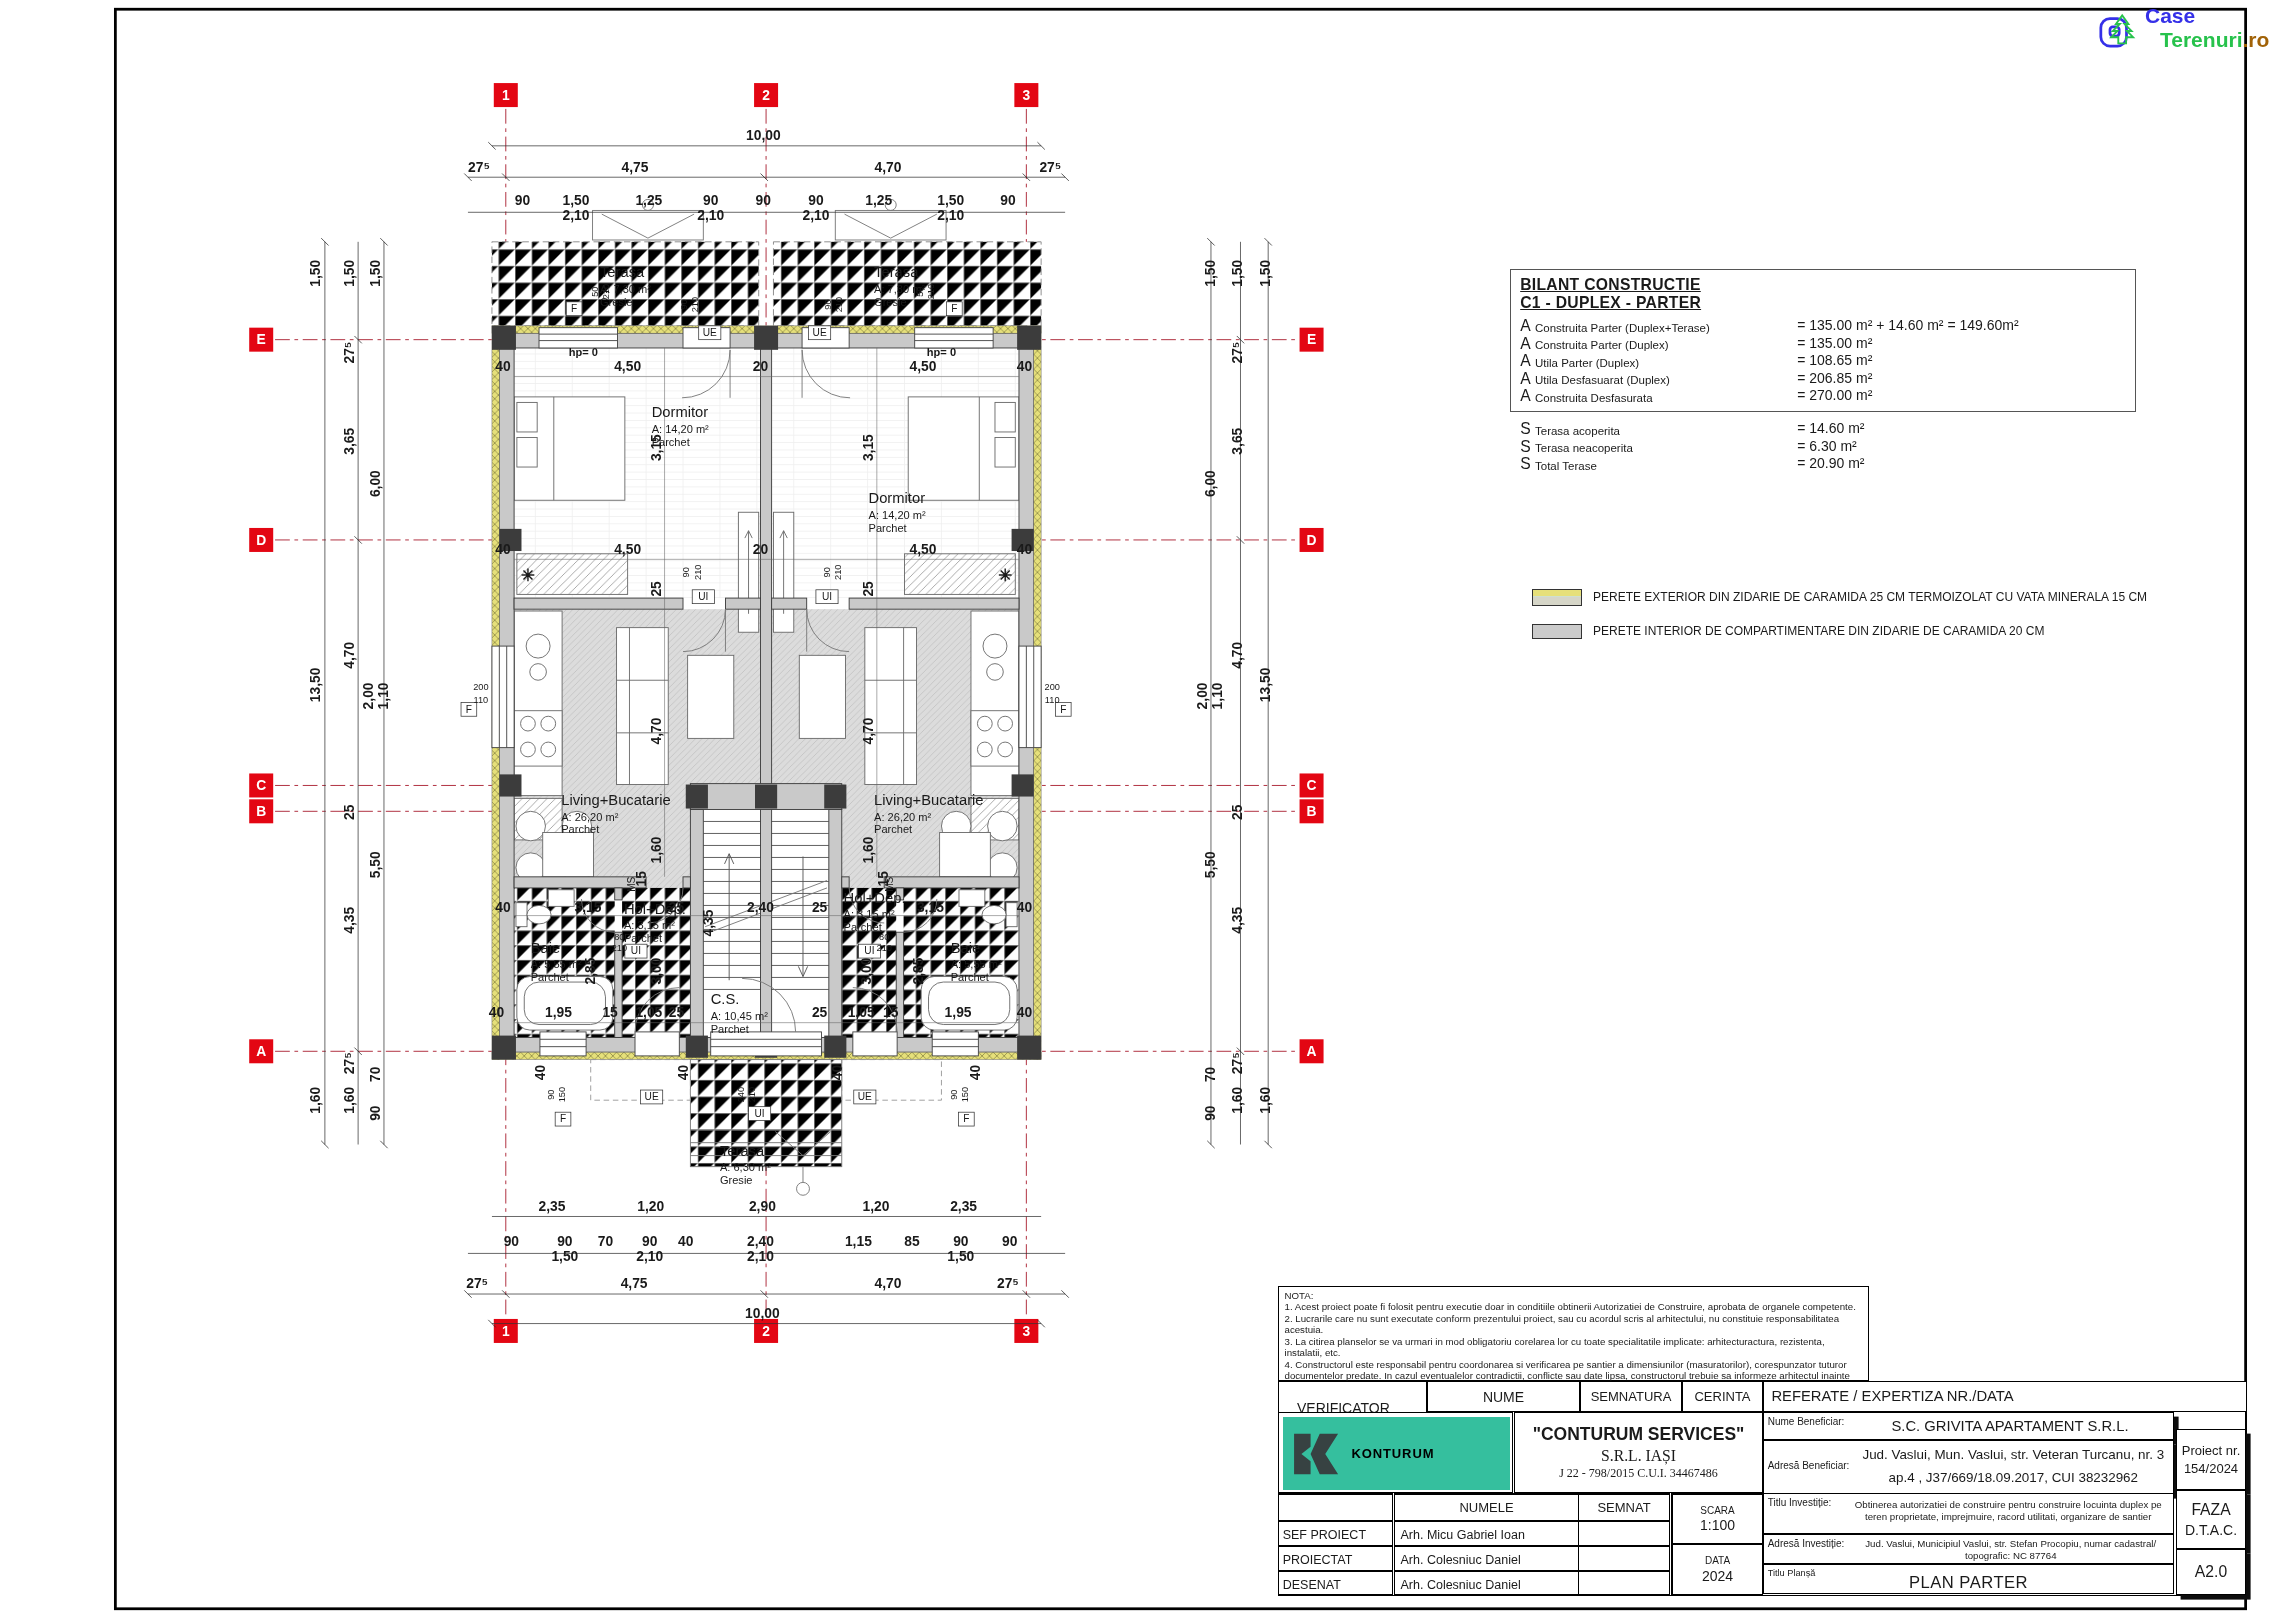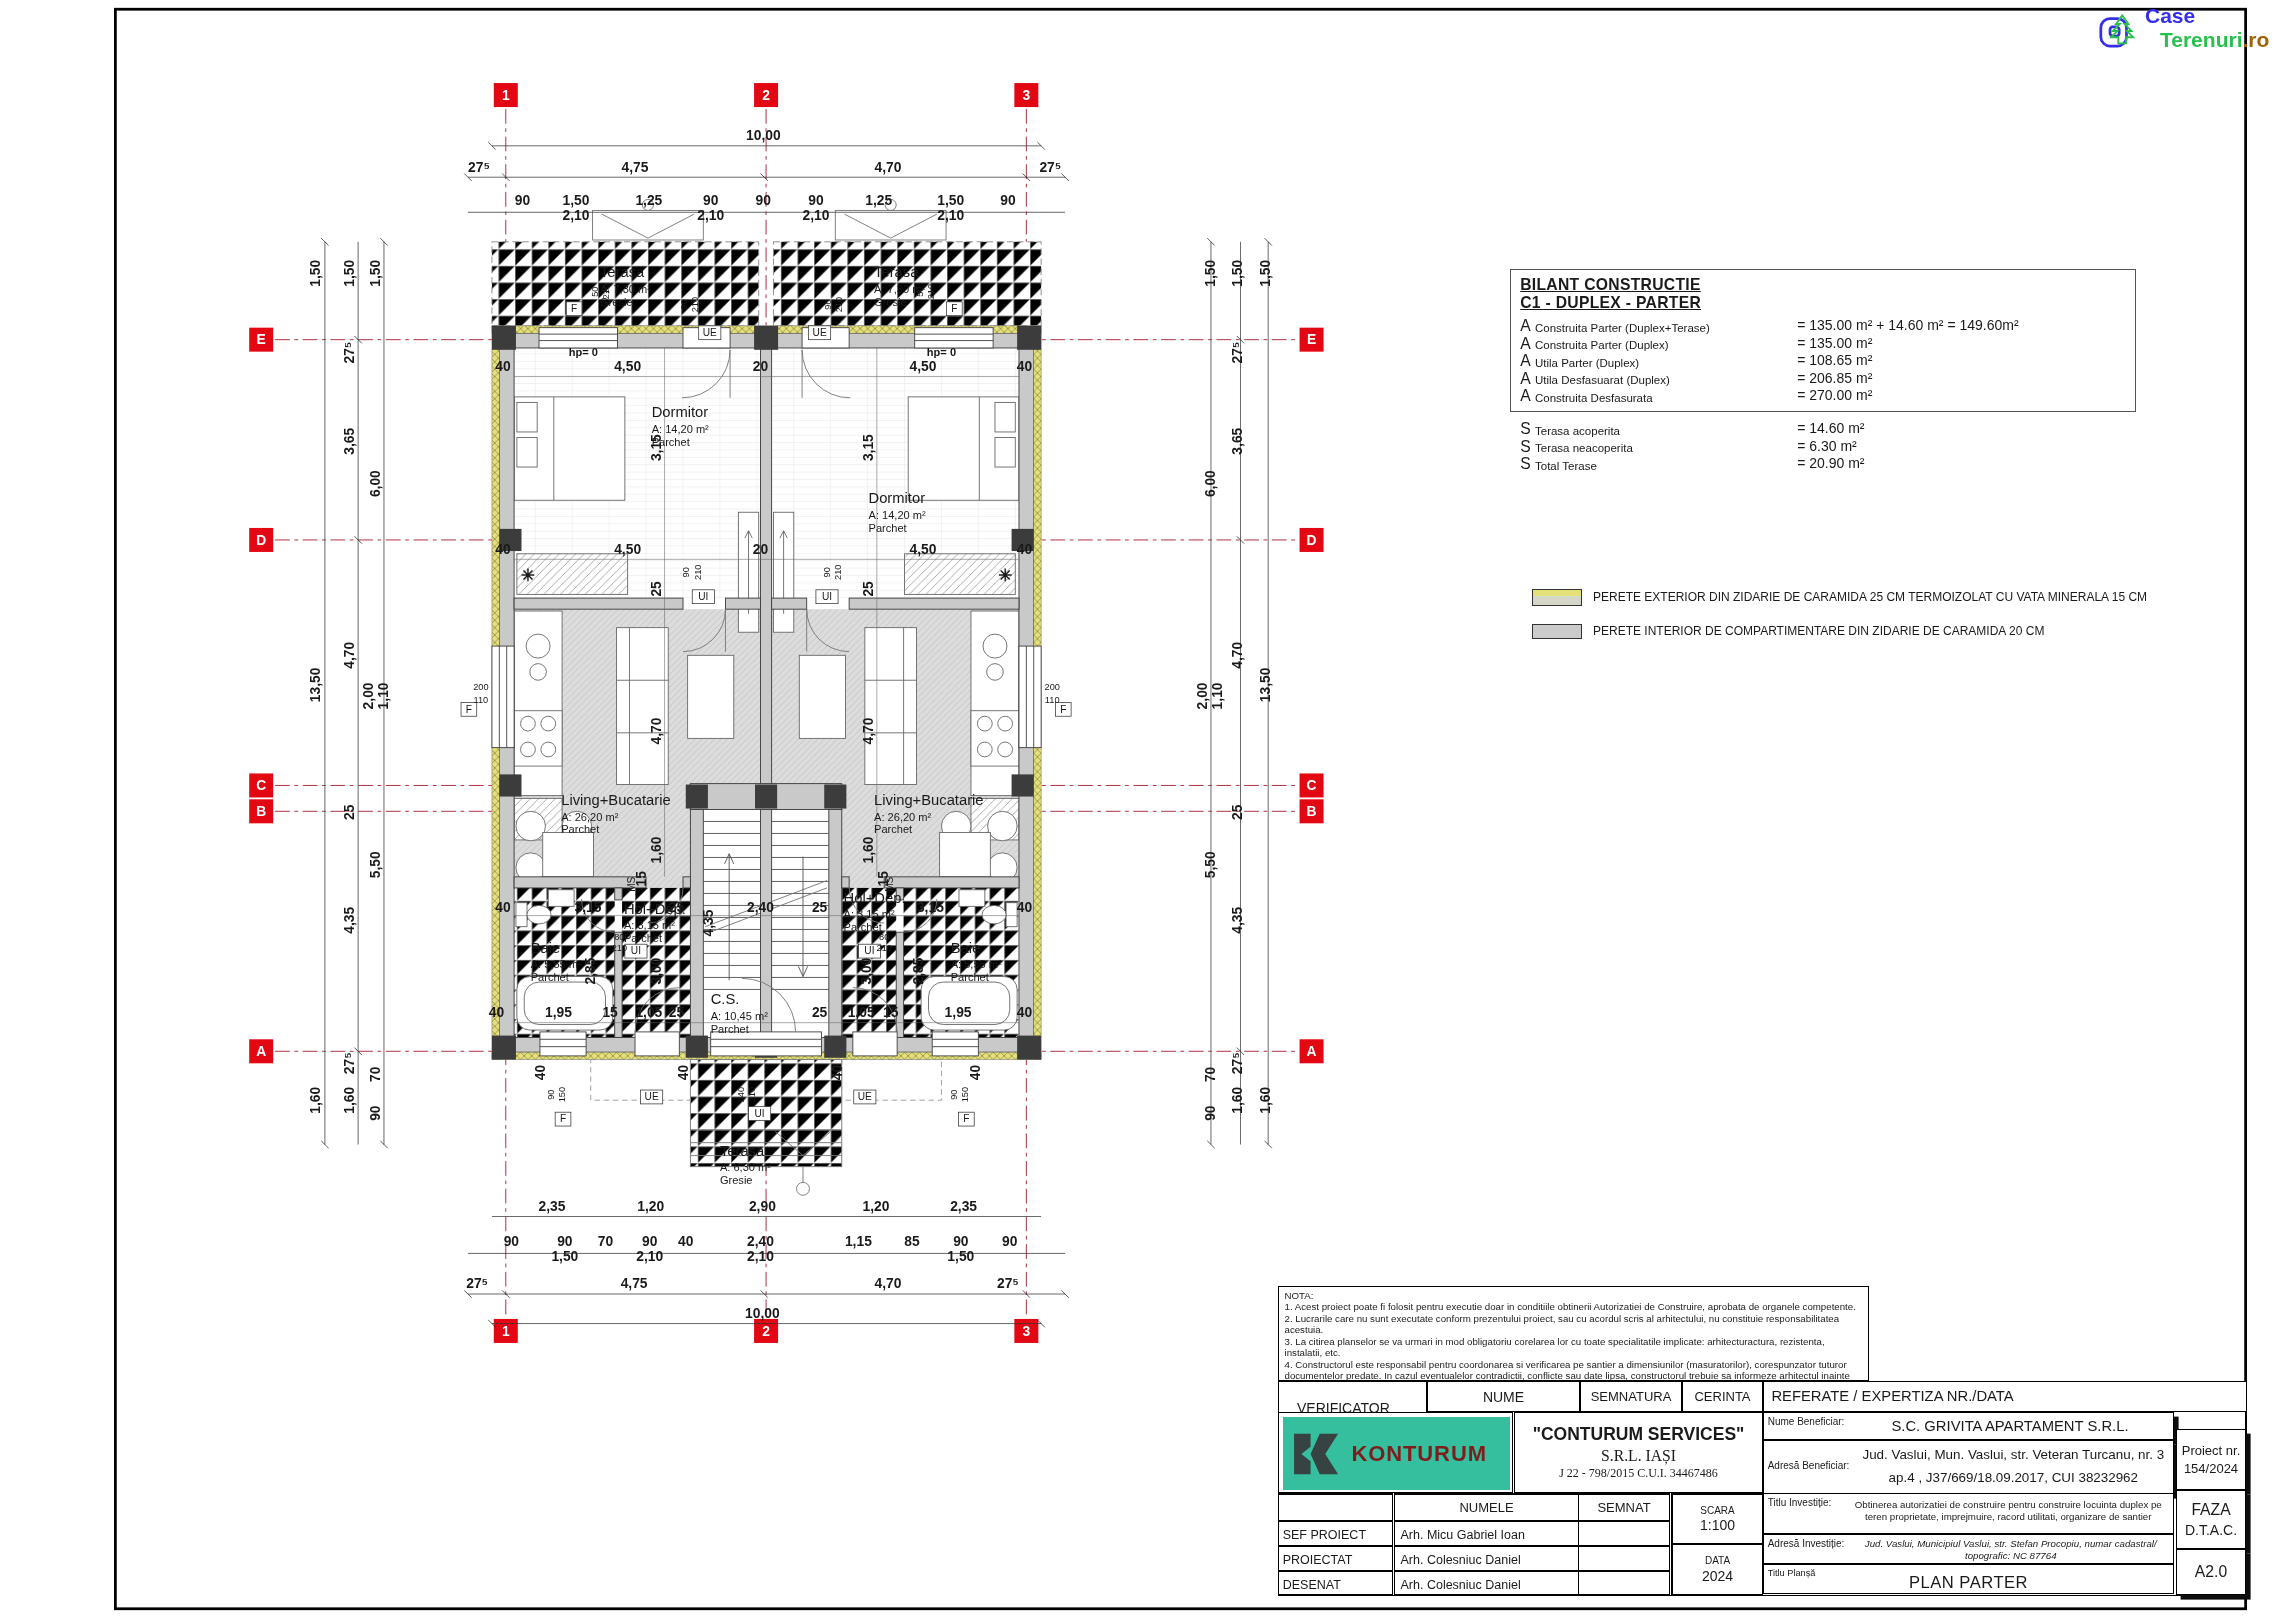--- a/index.html
+++ b/index.html
@@ -29,21 +29,21 @@
   .sw-int15{height:8.3px;top:9.2px;}
   .ltext{position:absolute;left:61px;top:6.5px;font-size:12px;text-align:center;}
   
   #nota{left:1278px;top:1286px;width:591px;height:95px;border:0.9px solid #000;padding:2.8px 5.5px;font-size:9.7px;line-height:11.5px;}
   
   .tb{position:absolute;border:0.9px solid #000;box-sizing:border-box;background:#fff;}
   .tb.c{display:flex;align-items:center;justify-content:center;text-align:center;}
   .lblsm{position:absolute;left:3.7px;top:2.8px;font-size:10px;}
   #tbframe{left:1278px;top:1381px;width:968px;height:215px;border:1.8px solid #000;}
   #konturum{left:1283px;top:1417px;width:227px;height:73px;background:#35bf9e;display:flex;align-items:center;}
-  #konturum .kword{color:#7f1d1d;font-weight:bold;font-size:22px;letter-spacing:0.9px;margin-left:9.2px;}
+  #konturum .kword{color:#000000;font-weight:bold;font-size:13px;letter-spacing:0.9px;margin-left:9.2px;}
   .shadowed{box-shadow:4.6px 4.6px 0 #0d0d0d;}
   .serif{font-family:"Liberation Serif",serif;}
 </style>
 </head>
 <body>
 
 <div id="sheet">
 <svg id="plan" width="2289" height="1618" viewBox="0 0 2480 1753">
   <defs>
     <pattern id="pIns" width="8" height="8" patternUnits="userSpaceOnUse">
@@ -661,20 +661,20 @@
   <div style="font-size:10px;">DATA</div>
   <div style="font-size:14px;margin-top:1.8px;">2024</div>
 </div>
 
 <div class="tb" style="left:1763px;top:1493px;width:411px;height:41px;">
   <span class="lblsm">Titlu Investiție:</span>
   <div style="font-size:9.7px;line-height:12px;text-align:center;margin:4.6px 5.5px 0 85px;">Obtinerea autorizatiei de construire pentru construire locuinta duplex pe teren proprietate, imprejmuire, racord utilitati, organizare de santier</div>
 </div>
 <div class="tb" style="left:1763px;top:1534px;width:411px;height:30px;">
   <span class="lblsm">Adresă Investiție:</span>
-  <div style="font-size:9.7px;line-height:12px;text-align:center;margin:2.8px 5.5px 0 90px;font-style:italic;">Jud. Vaslui, Municipiul Vaslui, str. Stefan Procopiu, numar cadastral/ topografic: NC 87764</div>
+  <div style="font-size:9.7px;line-height:12px;text-align:center;margin:2.8px 5.5px 0 90px;">Jud. Vaslui, Municipiul Vaslui, str. Stefan Procopiu, numar cadastral/ topografic: NC 87764</div>
 </div>
 <div class="tb" style="left:1763px;top:1564px;width:411px;height:30px;">
   <span class="lblsm" style="font-size:9.2px;">Titlu Planșă</span>
   <div style="font-size:16.6px;text-align:center;margin-top:8.3px;letter-spacing:0.5px;">PLAN PARTER</div>
 </div>
 </div>
 
 
 </body></html>

